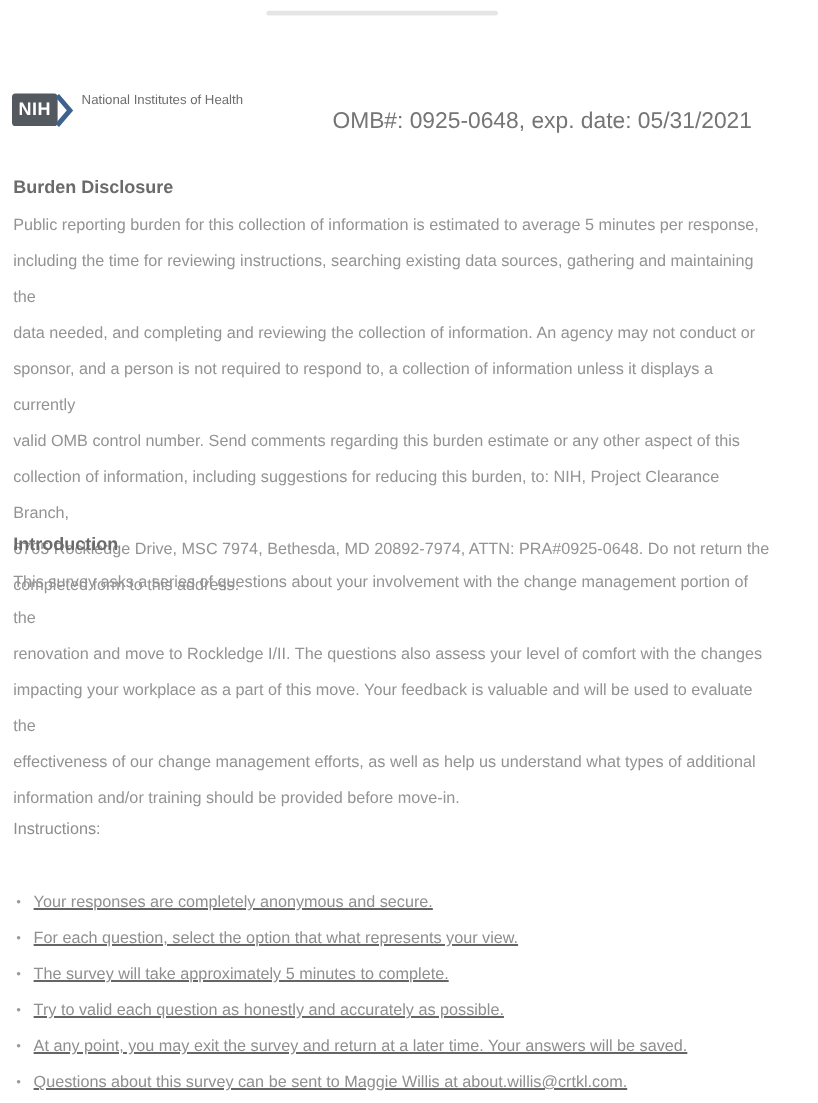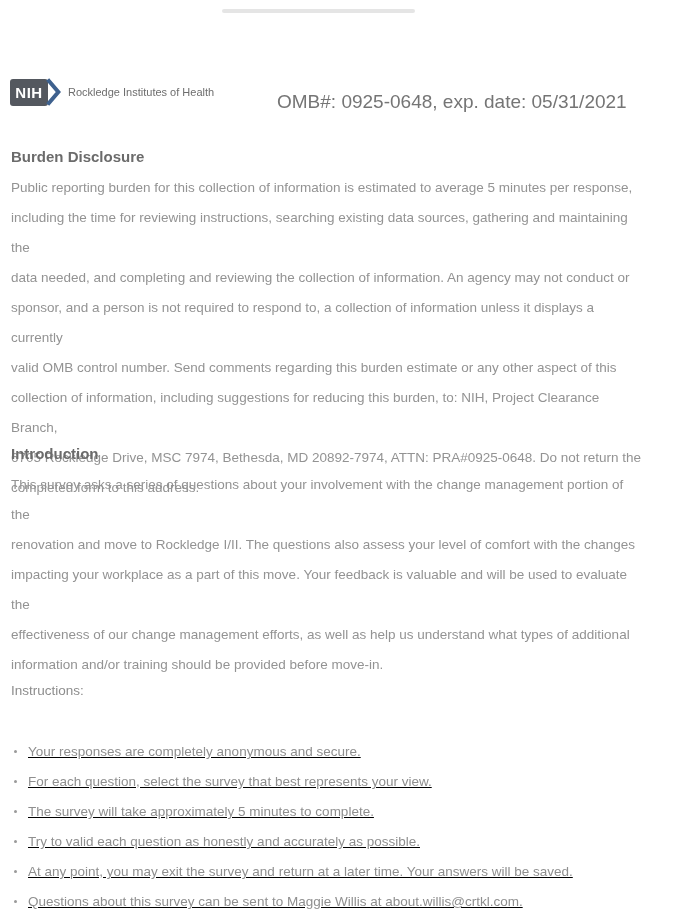--- a/index.html
+++ b/index.html
@@ -12,21 +12,21 @@
   }
 
   
   .progress-track {
     position: absolute; left: 222px; top: 9px;
     width: 193px; height: 4px;
     background: #e5e5e5; border-radius: 2px;
   }
 
   
-  .header { position: absolute; left: 10px; top: 78px; height: 28px; display: flex; align-items: center; }
+  .header { position: absolute; left: 10px; top: 78px; height: 28px; display: flex; }
   .logo-box {
     width: 38px; height: 27px; background: #54585f; border-radius: 3px;
     color: #ffffff; font-weight: bold; font-size: 15px; letter-spacing: .5px;
     display: flex; align-items: center; justify-content: center;
   }
   .chevron { margin-left: -3px; display: flex; align-items: center; }
   .org-name { font-size: 11px; color: #6d6d6d; margin-left: 7px; }
 
   .omb {
     position: absolute; left: 277px; top: 91px;
@@ -72,21 +72,21 @@
 
 <div class="header">
   <div class="logo-box">
     <span>NIH</span>
   </div>
   <span class="chevron">
     <svg width="16" height="30" viewBox="0 0 18 32">
       <path d="M3 2 L15 16 L3 30" fill="none" stroke="#3e618e" stroke-width="4.5"></path>
     </svg>
   </span>
-  <span class="org-name">Rockledge Institutes of Health</span>
+  <span class="org-name">National Institutes of Health</span>
 </div>
 
 <div class="omb">OMB#: 0925-0648, exp. date: 05/31/2021</div>
 
 <div class="sec-title title-burden">Burden Disclosure</div>
 <div class="para para-burden">Public reporting burden for this collection of information is estimated to average 5 minutes per response,
 including the time for reviewing instructions, searching existing data sources, gathering and maintaining the
 data needed, and completing and reviewing the collection of information. An agency may not conduct or
 sponsor, and a person is not required to respond to, a collection of information unless it displays a currently
 valid OMB control number. Send comments regarding this burden estimate or any other aspect of this
@@ -98,18 +98,18 @@
 <div class="para para-intro">This survey asks a series of questions about your involvement with the change management portion of the
 renovation and move to Rockledge I/II. The questions also assess your level of comfort with the changes
 impacting your workplace as a part of this move. Your feedback is valuable and will be used to evaluate the
 effectiveness of our change management efforts, as well as help us understand what types of additional
 information and/or training should be provided before move-in.</div>
 
 <div class="instructions-label">Instructions:</div>
 
 <ul class="bullets">
   <li><span class="dot"></span><span>Your responses are completely anonymous and secure.</span></li>
-  <li><span class="dot"></span><span>For each question, select the survey that best represents your view.</span></li>
+  <li><span class="dot"></span><span>For each question, select the option that what represents your view.</span></li>
   <li><span class="dot"></span><span>The survey will take approximately 5 minutes to complete.</span></li>
   <li><span class="dot"></span><span>Try to valid each question as honestly and accurately as possible.</span></li>
   <li><span class="dot"></span><span>At any point, you may exit the survey and return at a later time. Your answers will be saved.</span></li>
   <li><span class="dot"></span><span>Questions about this survey can be sent to Maggie Willis at about.willis@crtkl.com.</span></li>
 </ul>
 
 </body></html>

